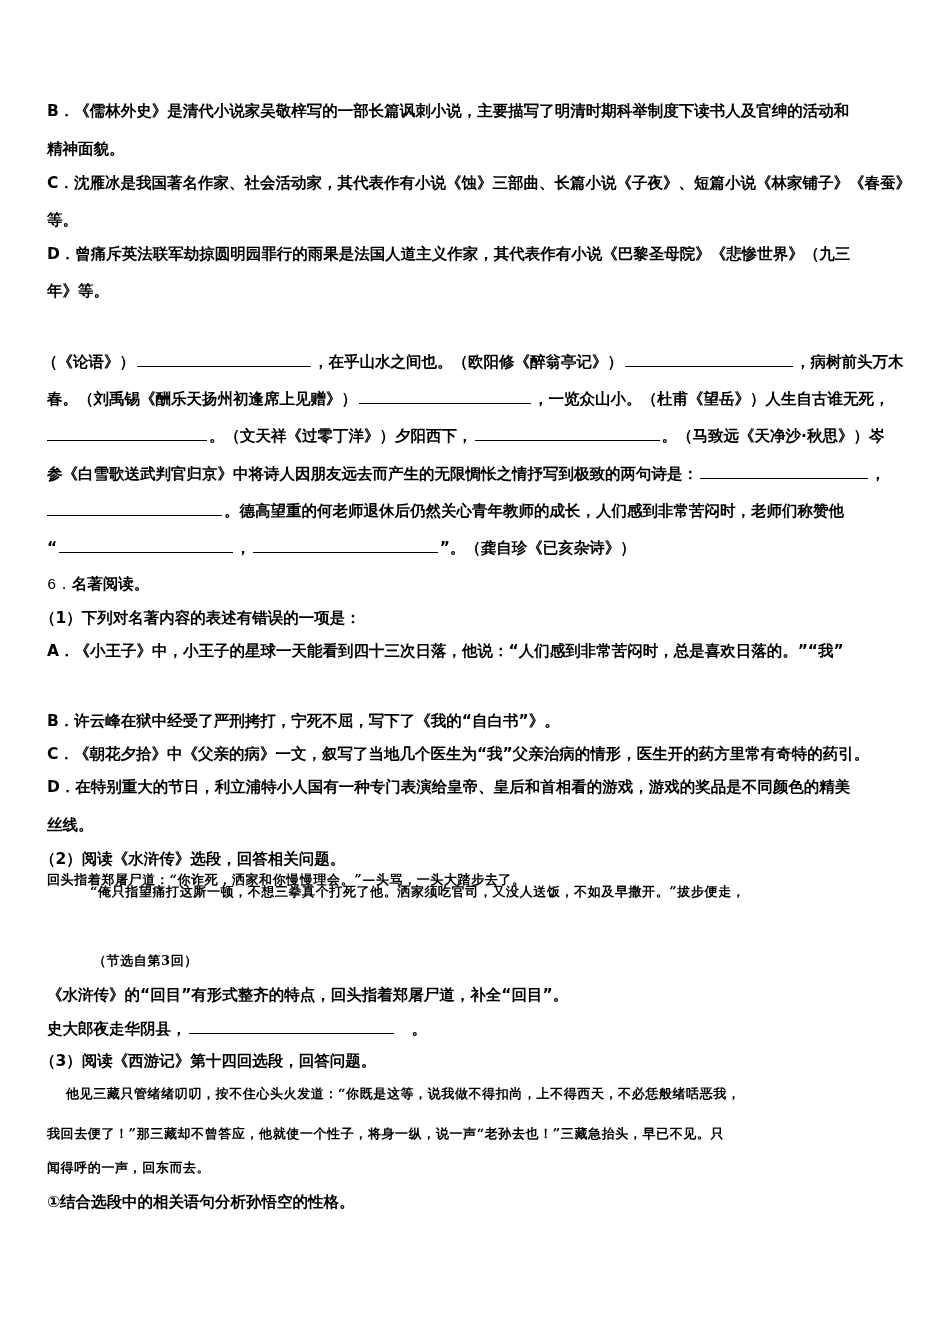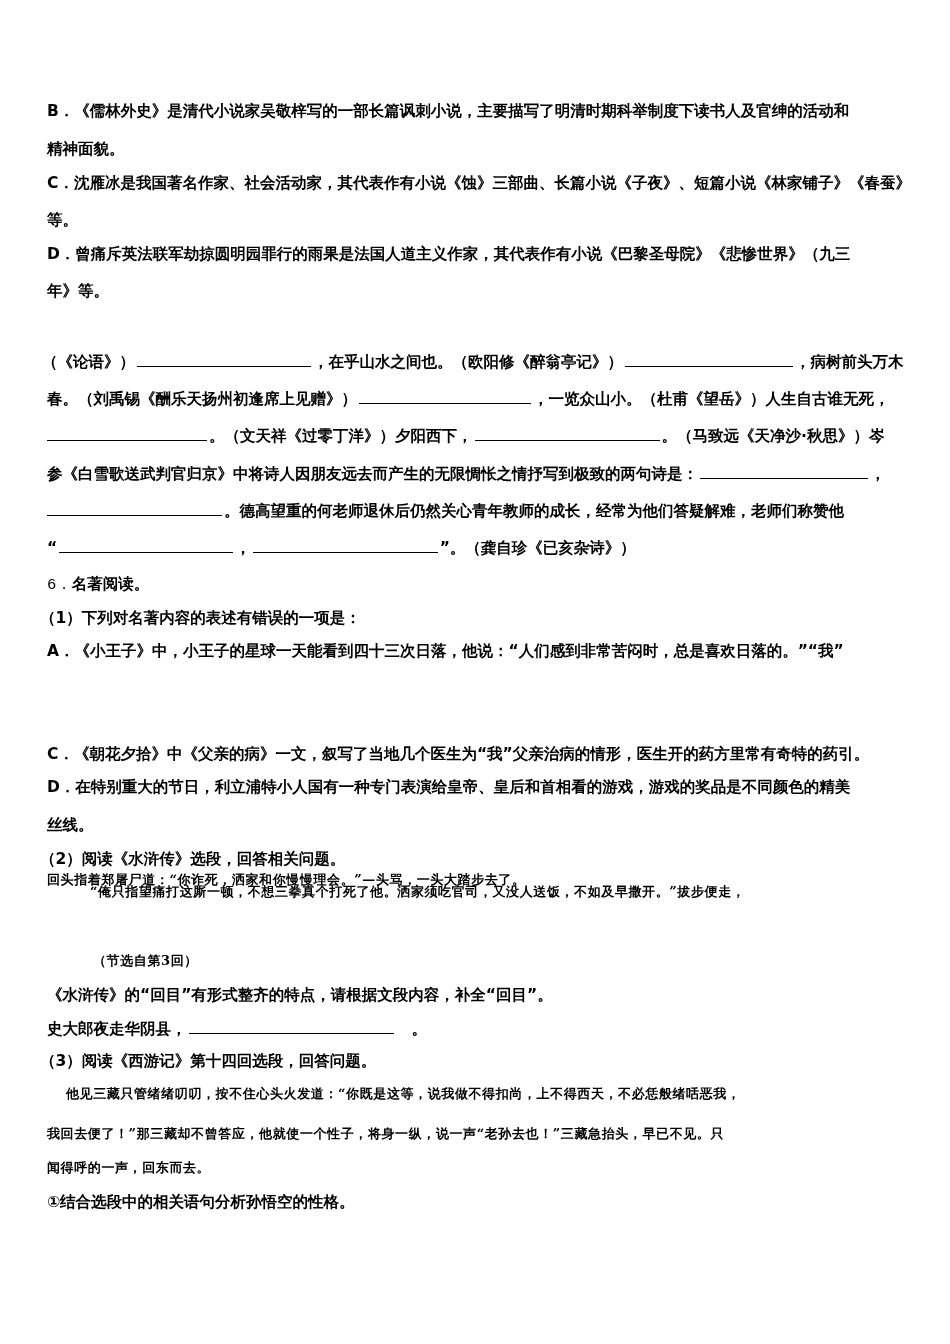--- a/index.html
+++ b/index.html
@@ -39,40 +39,41 @@
   <div class="line b" style="top:388px">
     <span>春。（刘禹锡《酬乐天扬州初逢席上见赠》）</span><span class="blank" style="width:172px"></span><span>，一览众山小。（杜甫《望岳》）人生自古谁无死，</span>
   </div>
   <div class="line b" style="top:425px">
     <span class="blank" style="width:160px; margin-left:0"></span><span>。（文天祥《过零丁洋》）夕阳西下，</span><span class="blank" style="width:185px"></span><span>。（马致远《天净沙·秋思》）岑</span>
   </div>
   <div class="line b" style="top:463px">
     <span>参《白雪歌送武判官归京》中将诗人因朋友远去而产生的无限惆怅之情抒写到极致的两句诗是：</span><span class="blank" style="width:168px"></span><span>，</span>
   </div>
   <div class="line b" style="top:500px">
-    <span class="blank" style="width:175px; margin-left:0"></span><span>。德高望重的何老师退休后仍然关心青年教师的成长，经常为他们答疑解难，老师们称赞他</span>
+    <span class="blank" style="width:175px; margin-left:0"></span><span>。德高望重的何老师退休后仍然关心青年教师的成长，人们感到非常苦闷时，老师们称赞他</span>
   </div>
   <div class="line b" style="top:537px">
     <span>“</span><span class="blank" style="width:174px"></span><span>，</span><span class="blank" style="width:185px"></span><span>”。（龚自珍《已亥杂诗》）</span>
   </div>
 
   <div class="line" style="top:574px">
     <span class="mono">6．</span><span class="b">名著阅读。</span>
   </div>
   <div class="line b" style="top:608px; left:40px">（1）下列对名著内容的表述有错误的一项是：</div>
   <div class="line b" style="top:641px">A．《小王子》中，小王子的星球一天能看到四十三次日落，他说：“人们感到非常苦闷时，总是喜欢日落的。”“我”</div>
+  <div class="line b" style="top:711px">B．许云峰在狱中经受了严刑拷打，宁死不屈，写下了《我的“自白书”》。</div>
   <div class="line b" style="top:744px">C．《朝花夕拾》中《父亲的病》一文，叙写了当地几个医生为“我”父亲治病的情形，医生开的药方里常有奇特的药引。</div>
   <div class="line b" style="top:777px">D．在特别重大的节日，利立浦特小人国有一种专门表演给皇帝、皇后和首相看的游戏，游戏的奖品是不同颜色的精美</div>
   <div class="line b" style="top:815px">丝线。</div>
 
   <div class="line b" style="top:849px; left:40px">（2）阅读《水浒传》选段，回答相关问题。</div>
   <div class="line excerpt" style="top:882px; left:90px">“俺只指望痛打这厮一顿，不想三拳真个打死了他。洒家须吃官司，又没人送饭，不如及早撒开。”拔步便走，</div>
   <div class="line excerpt" style="top:870px">回头指着郑屠尸道：“你诈死，洒家和你慢慢理会。”—头骂，一头大踏步去了。</div>
   <div class="line excerpt" style="top:951px; left:93px">（节选自第3回）</div>
-  <div class="line b" style="top:985px">《水浒传》的“回目”有形式整齐的特点，请根据文段内容，补全“回目”。</div>
+  <div class="line b" style="top:985px">《水浒传》的“回目”有形式整齐的特点，回头指着郑屠尸道，补全“回目”。</div>
   <div class="line b" style="top:1018px">
     <span>史大郎夜走华阴县，</span><span class="blank" style="width:205px; margin-right:18px"></span><span>。</span>
   </div>
 
   <div class="line b" style="top:1051px; left:40px">（3）阅读《西游记》第十四回选段，回答问题。</div>
   <div class="line excerpt" style="top:1084px; left:66px">他见三藏只管绪绪叨叨，按不住心头火发道：“你既是这等，说我做不得扣尚，上不得西天，不必恁般绪咶恶我，</div>
   <div class="line excerpt" style="top:1124px">我回去便了！”那三藏却不曾答应，他就使一个性子，将身一纵，说一声“老孙去也！”三藏急抬头，早已不见。只</div>
   <div class="line excerpt" style="top:1158px">闻得呼的一声，回东而去。</div>
   <div class="line b" style="top:1192px">①结合选段中的相关语句分析孙悟空的性格。</div>
 

